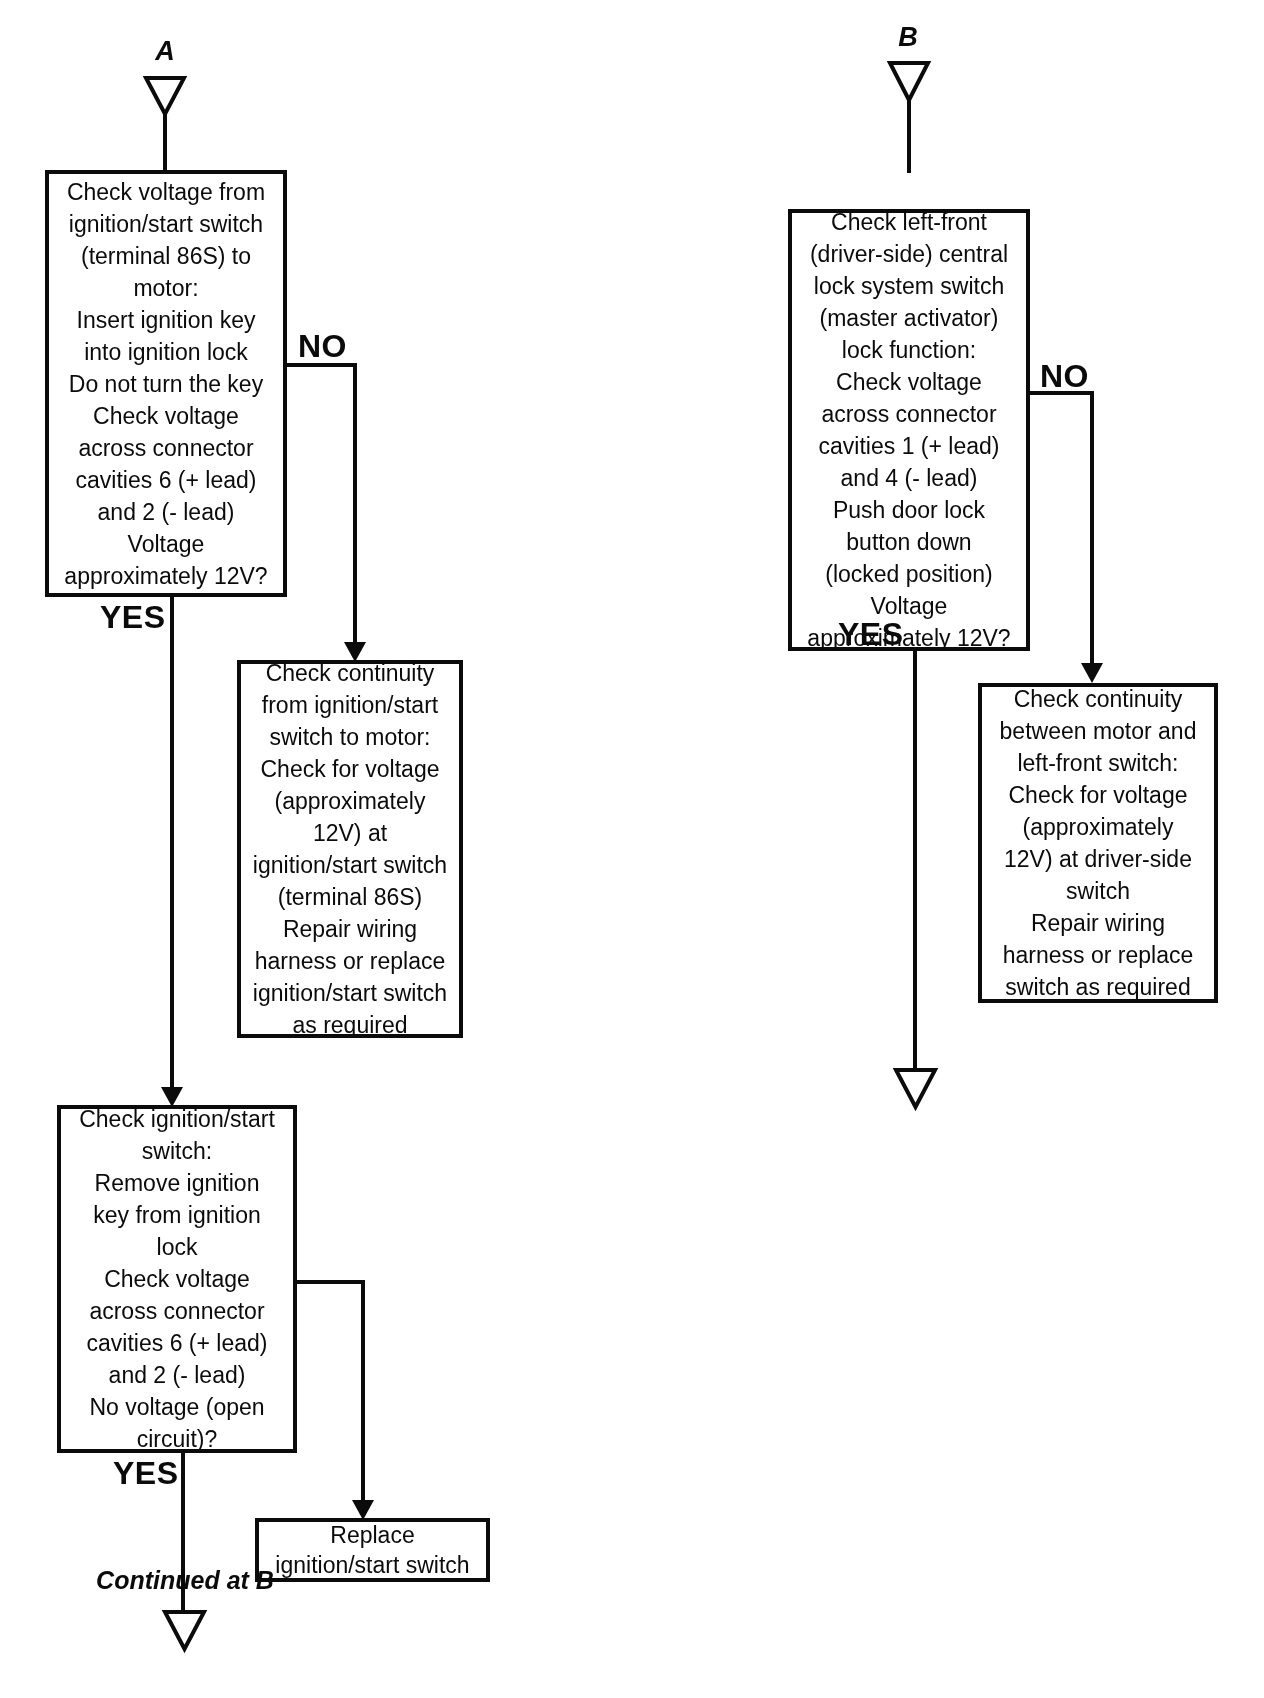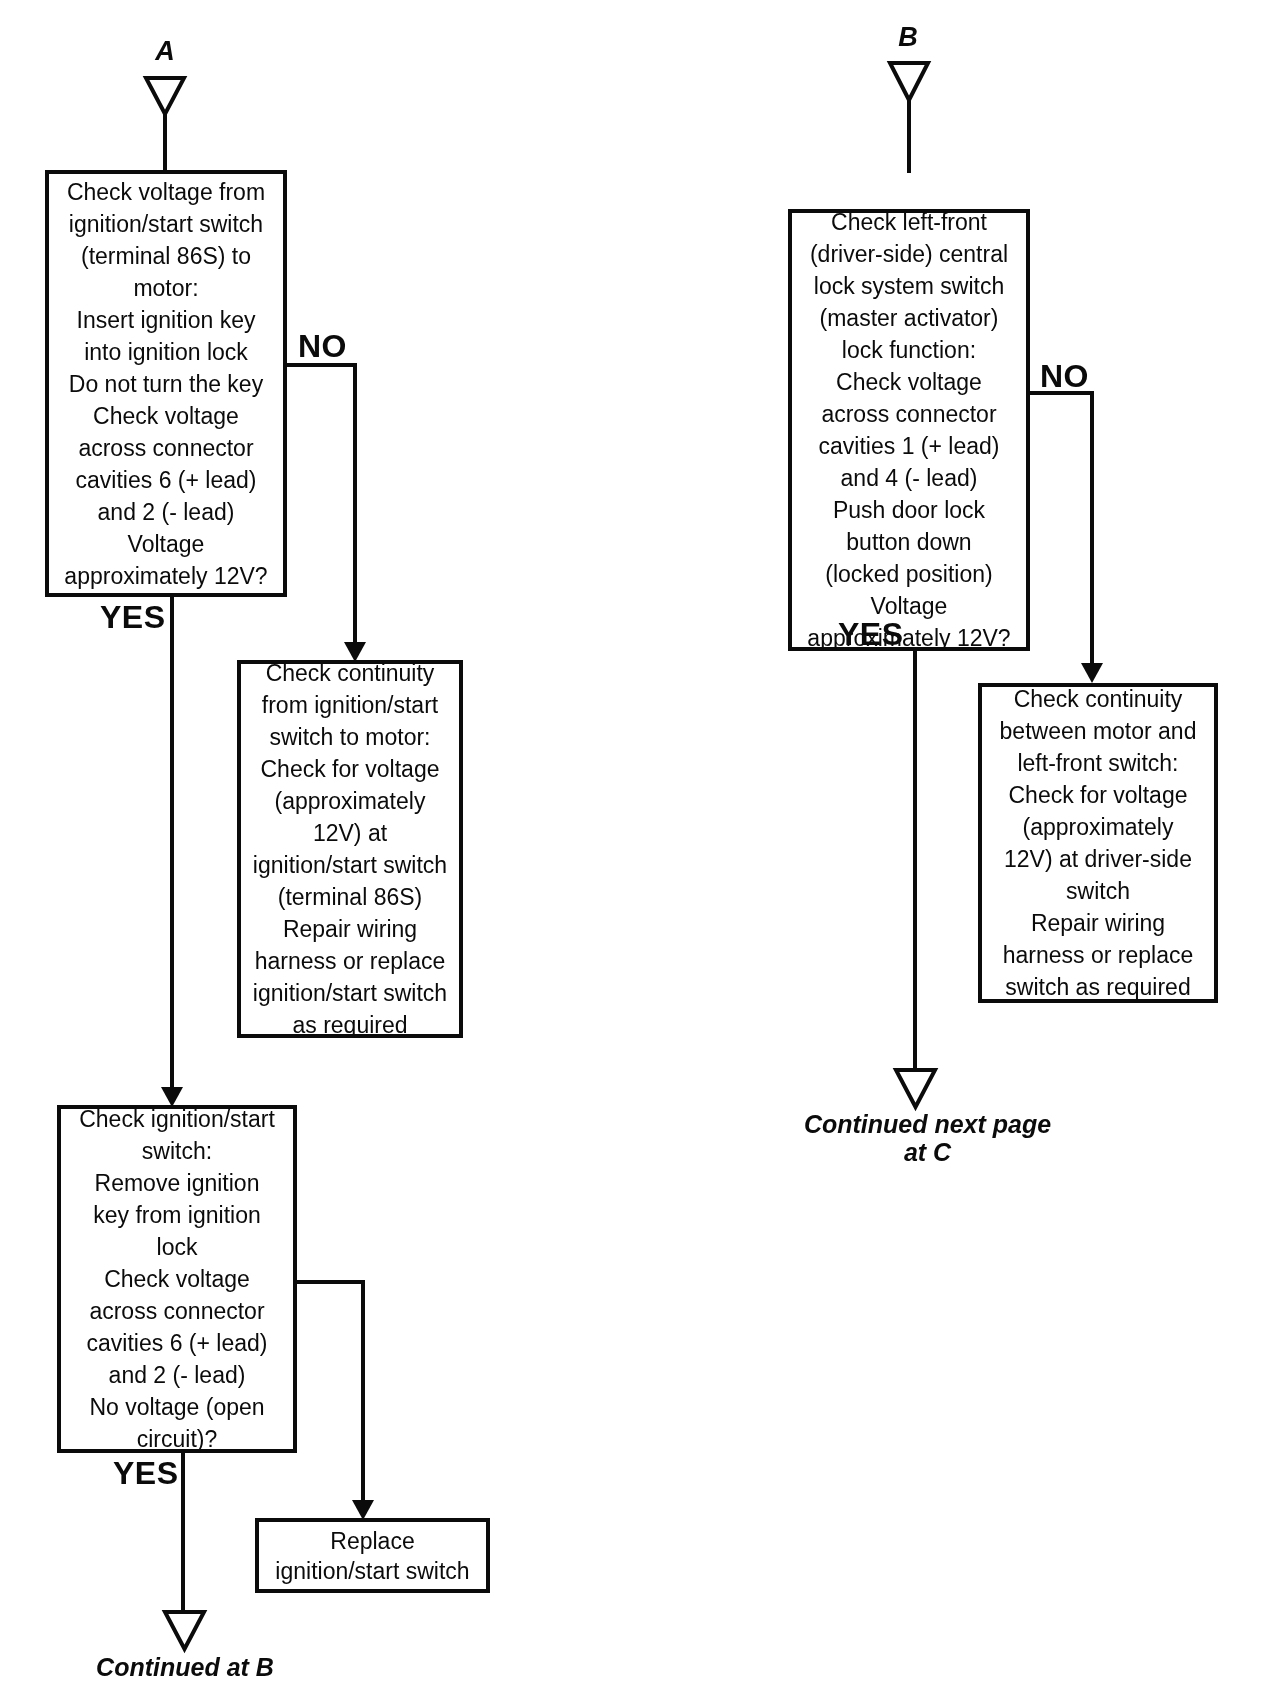--- a/index.html
+++ b/index.html
@@ -54,32 +54,32 @@
     line-height: 28px;
     font-weight: bold;
     font-style: italic;
     text-align: center;
     white-space: pre-line;
   }
   
   #box-a1 { left: 45px;  top: 170px;  width: 242px; height: 427px; }
   #box-a2 { left: 237px; top: 660px;  width: 226px; height: 378px; }
   #box-a3 { left: 57px;  top: 1105px; width: 240px; height: 348px; }
-  #box-a4 { left: 255px; top: 1518px; width: 235px; height: 75px; line-height: 30px; }
+  #box-a4 { left: 255px; top: 1518px; width: 235px; height: 64px; line-height: 30px; }
   #box-b1 { left: 788px; top: 173px;  width: 242px; height: 442px; margin-top: 36px; }
   #box-b2 { left: 978px; top: 683px;  width: 240px; height: 320px; }
   
   #label-conn-a  { left: 140px; top: 36px;  width: 50px; }
   #label-conn-b  { left: 883px; top: 22px;  width: 50px; }
   #label-a1-no   { left: 298px; top: 328px; }
   #label-a1-yes  { left: 100px; top: 599px; }
   #label-a3-yes  { left: 113px; top: 1455px; }
   #label-b1-no   { left: 1040px; top: 358px; }
   #label-b1-yes  { left: 838px; top: 616px; }
-  #continued-a   { left: 70px;  top: 1653px; width: 230px; text-align: center; }
+  #continued-a   { left: 70px;  top: 1566px; width: 230px; text-align: center; }
   #continued-b   { left: 800px; top: 1110px; width: 255px; }
 </style>
 </head>
 <body>
 
 <div id="page">
 
   <svg id="wires" width="1264" height="1698" viewBox="0 0 1264 1698">
 
     <polygon points="146,78 184,78 165,114" fill="#ffffff" stroke="#0b0b0b" stroke-width="4"></polygon>
@@ -184,16 +184,14 @@
 between motor and
 left-front switch:
 Check for voltage
 (approximately
 12V) at driver-side
 switch
 Repair wiring
 harness or replace
 switch as required</div>
 
-  <div class="continued" id="continued-b">Continued next page
-at C</div>
 
 </div>
 
 </body></html>

